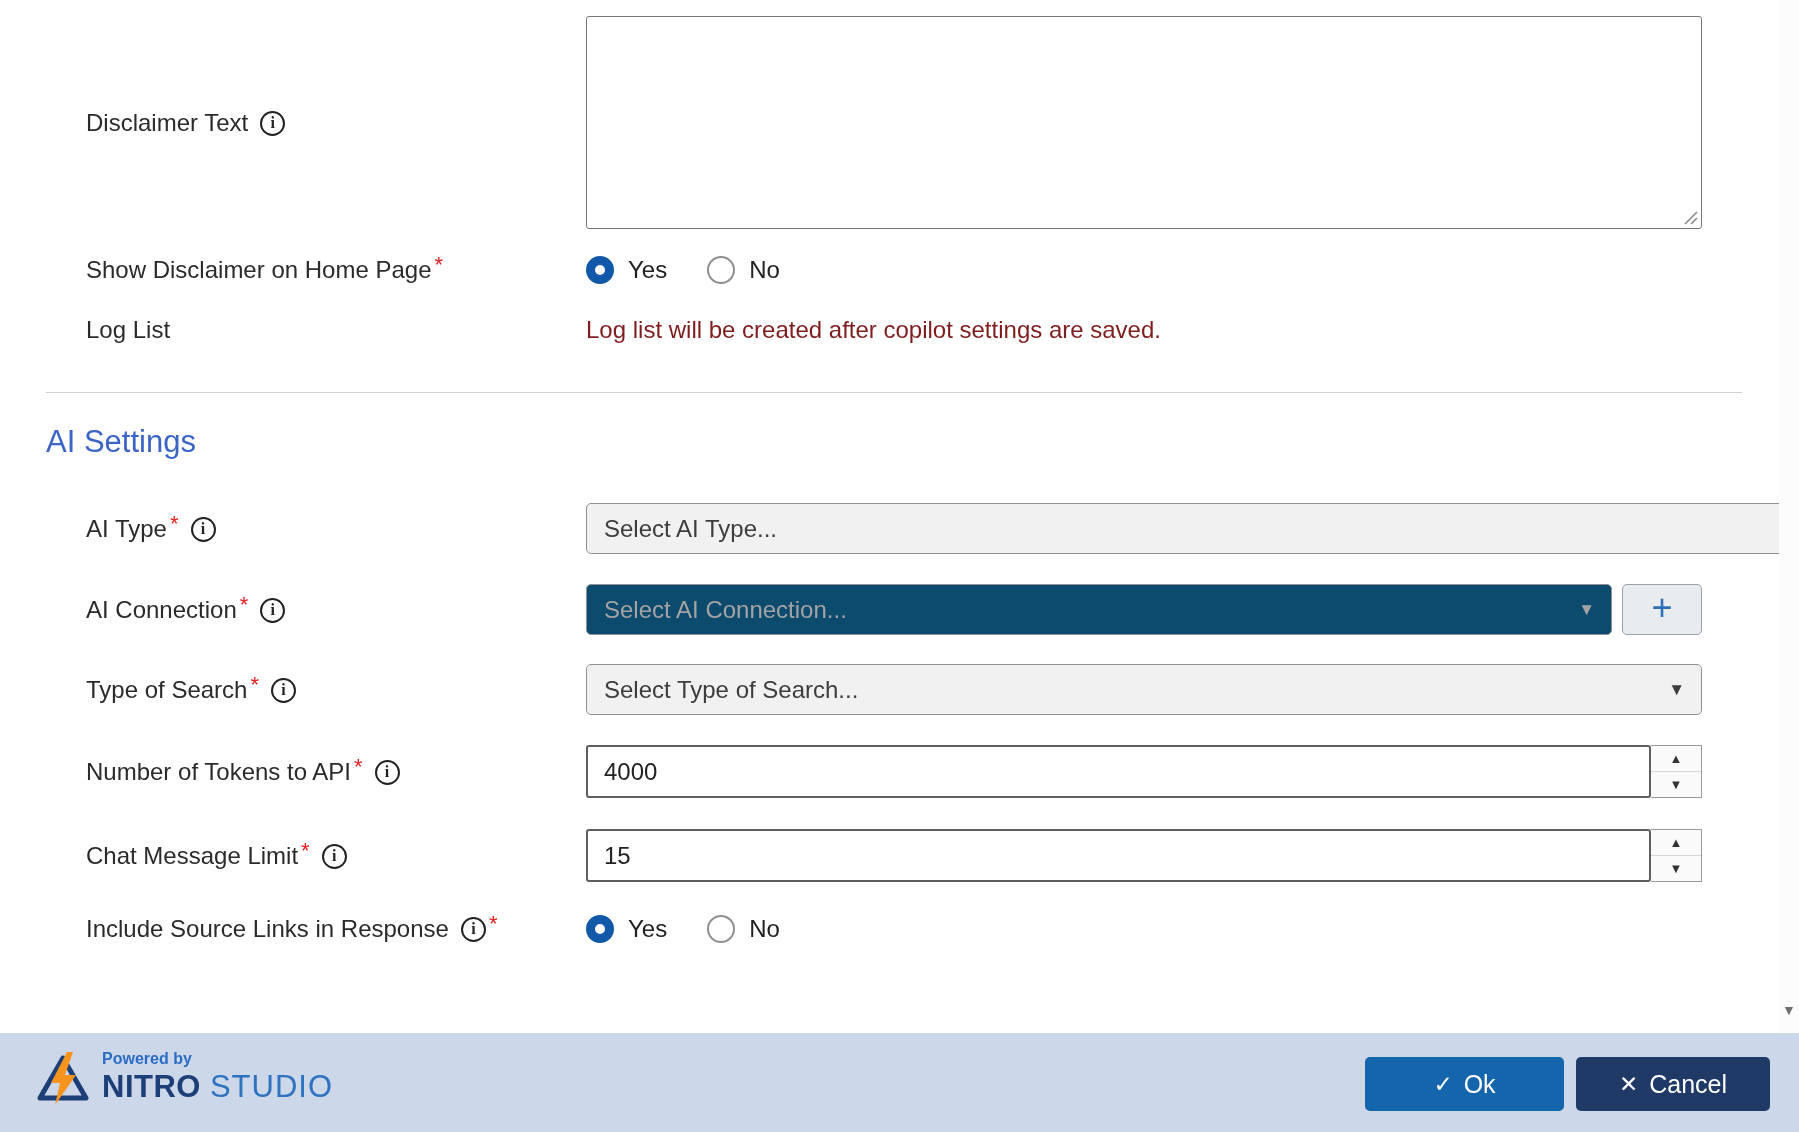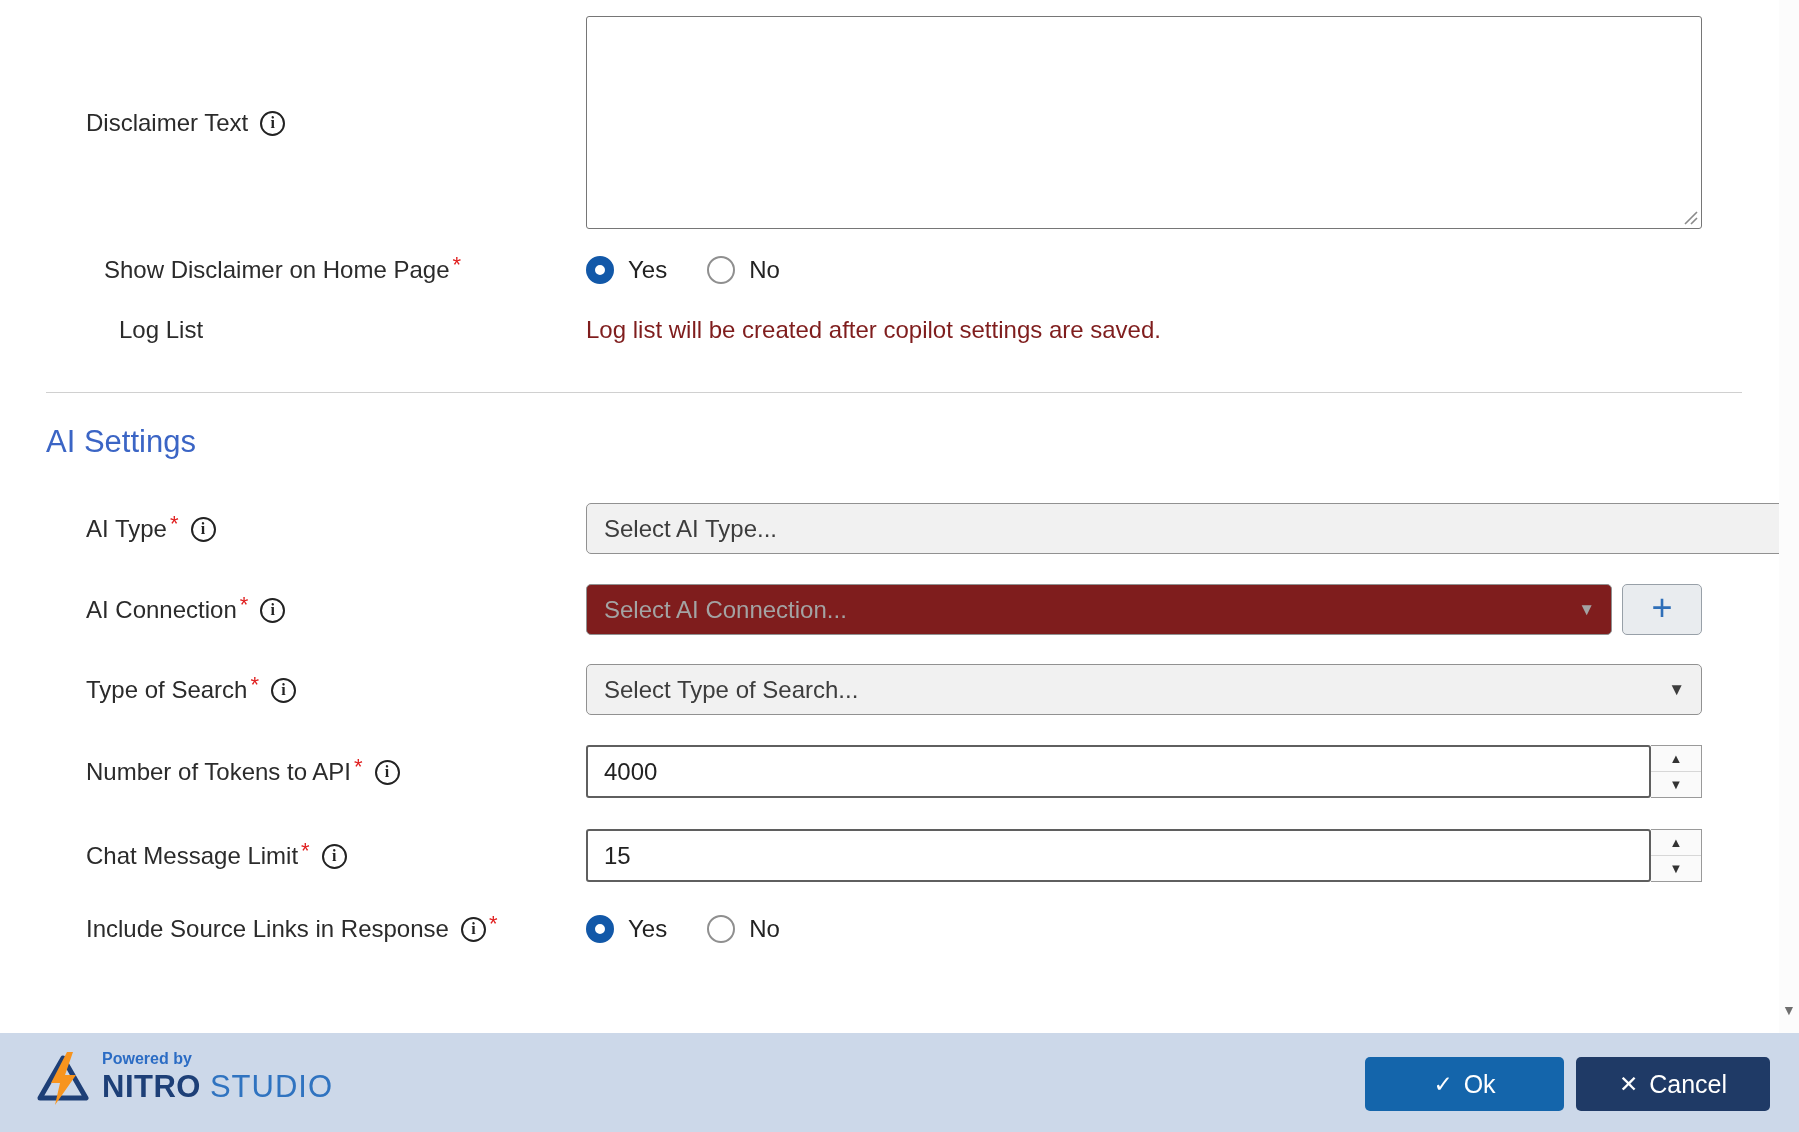--- a/index.html
+++ b/index.html
@@ -18,43 +18,43 @@
 
   
   .disclaimer-label { left:86px; top:106px; }
   .disclaimer-textarea { position:absolute; left:586px; top:16px; width:1116px; height:213px;
         border:1px solid #767676; border-radius:3px; resize:none; font-family:inherit;
         font-size:23px; padding:10px 14px; color:#2b2b2b; background:#fff; outline:none; }
   .resize-handle { position:absolute; left:1682px; top:209px; }
 
   
   .radio-row { position:absolute; display:flex; align-items:center; gap:14px; height:38px; }
-  .row-show-disclaimer-label { left:104px; top:253px;text-align:right; }
+  .row-show-disclaimer-label { left:86px; top:253px;text-align:right; }
   .row-show-disclaimer-radios { left:586px; top:251px; }
   .radio { width:28px; height:28px; border-radius:50%; border:2px solid #8f8f8f;
            background:#fff; flex:none; cursor:pointer; }
   .radio.checked { border:9px solid #1258a8; }
   .radio-label { font-size:24px; color:#222; }
   .radio-label.first { margin-right:26px; }
 
   
-  .row-loglist-label { left:86px; top:313px;margin-left:33px; }
+  .row-loglist-label { left:86px; top:313px; }
   .loglist-message { position:absolute; left:586px; top:313px; height:34px; display:flex;
                      align-items:center; font-size:24px; color:#7f1d1d; }
 
   .divider { position:absolute; left:46px; top:392px; width:1696px; height:1px; background:#d0d0d0; }
 
   .section-heading { position:absolute; left:46px; top:424px; font-size:31px; color:#3b65c5; }
 
   
   .select { position:absolute; height:51px; background:#f1f1f1; border:1px solid #919191;
             border-radius:5px; display:flex; align-items:center; cursor:pointer; }
   .select-text { font-size:24px; color:#3d3d3d; padding-left:17px; }
   .select-arrow { position:absolute; right:16px; font-size:17px; color:#3d3d3d; }
-  .select.disabled { background:#7f1d1d; }
+  .select.disabled { background:#0c4a6e; }
   .select.disabled .select-text, .select.disabled .select-arrow { color:#a3a3a3; }
 
   .label-ai-type { left:86px; top:512px; }
   .select-ai-type { left:586px; top:503px; width:1328px; }
   .label-ai-conn { left:86px; top:593px; }
   .select-ai-conn { left:586px; top:584px; width:1026px; }
   .plus-button { position:absolute; left:1622px; top:584px; width:80px; height:51px;
         background:#e9ecef; border:1px solid #98a0a8; border-radius:5px; display:flex;
         align-items:center; justify-content:center; font-size:36px; color:#2f6fb8;
         cursor:pointer; line-height:1; padding-bottom:4px; }

